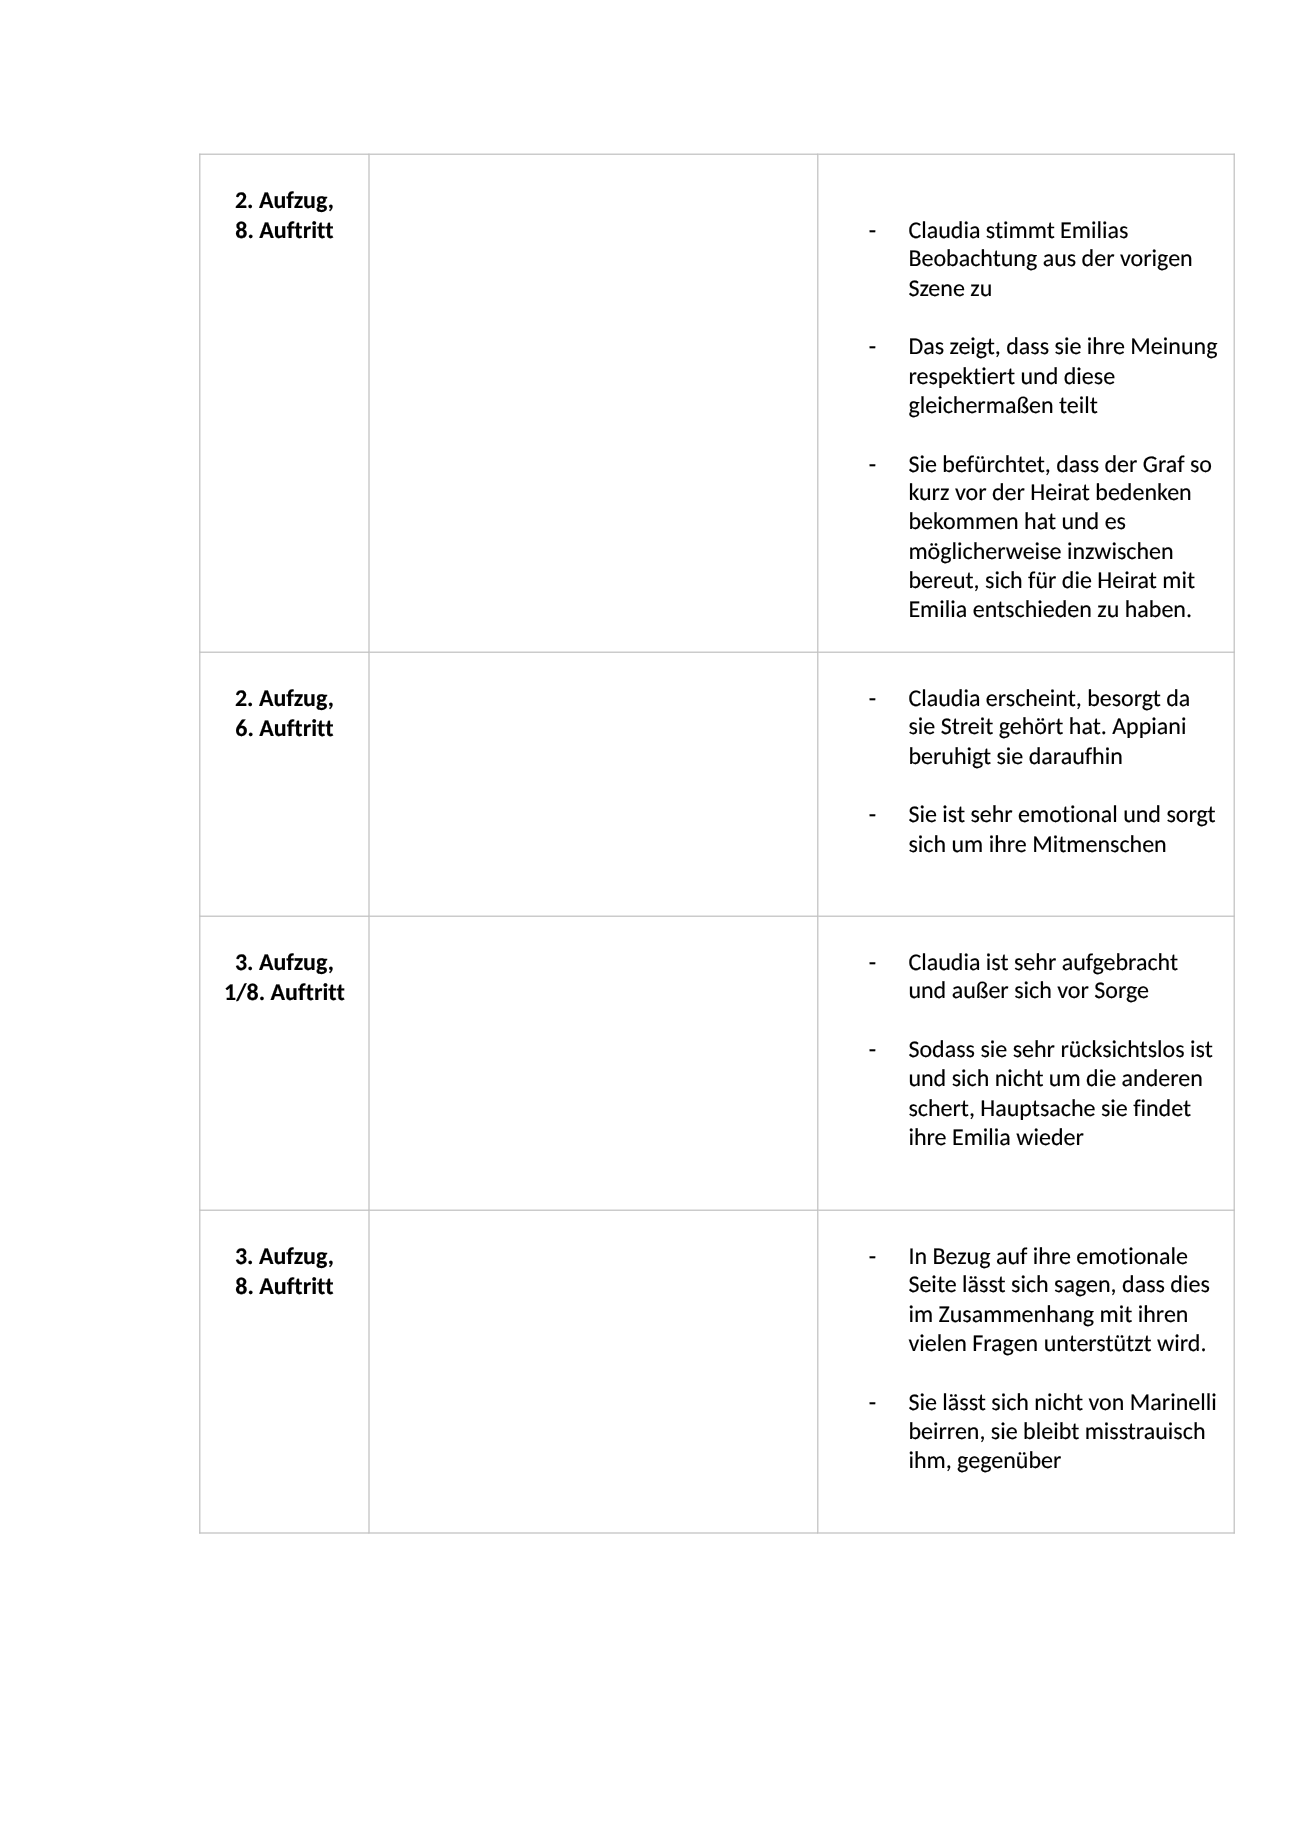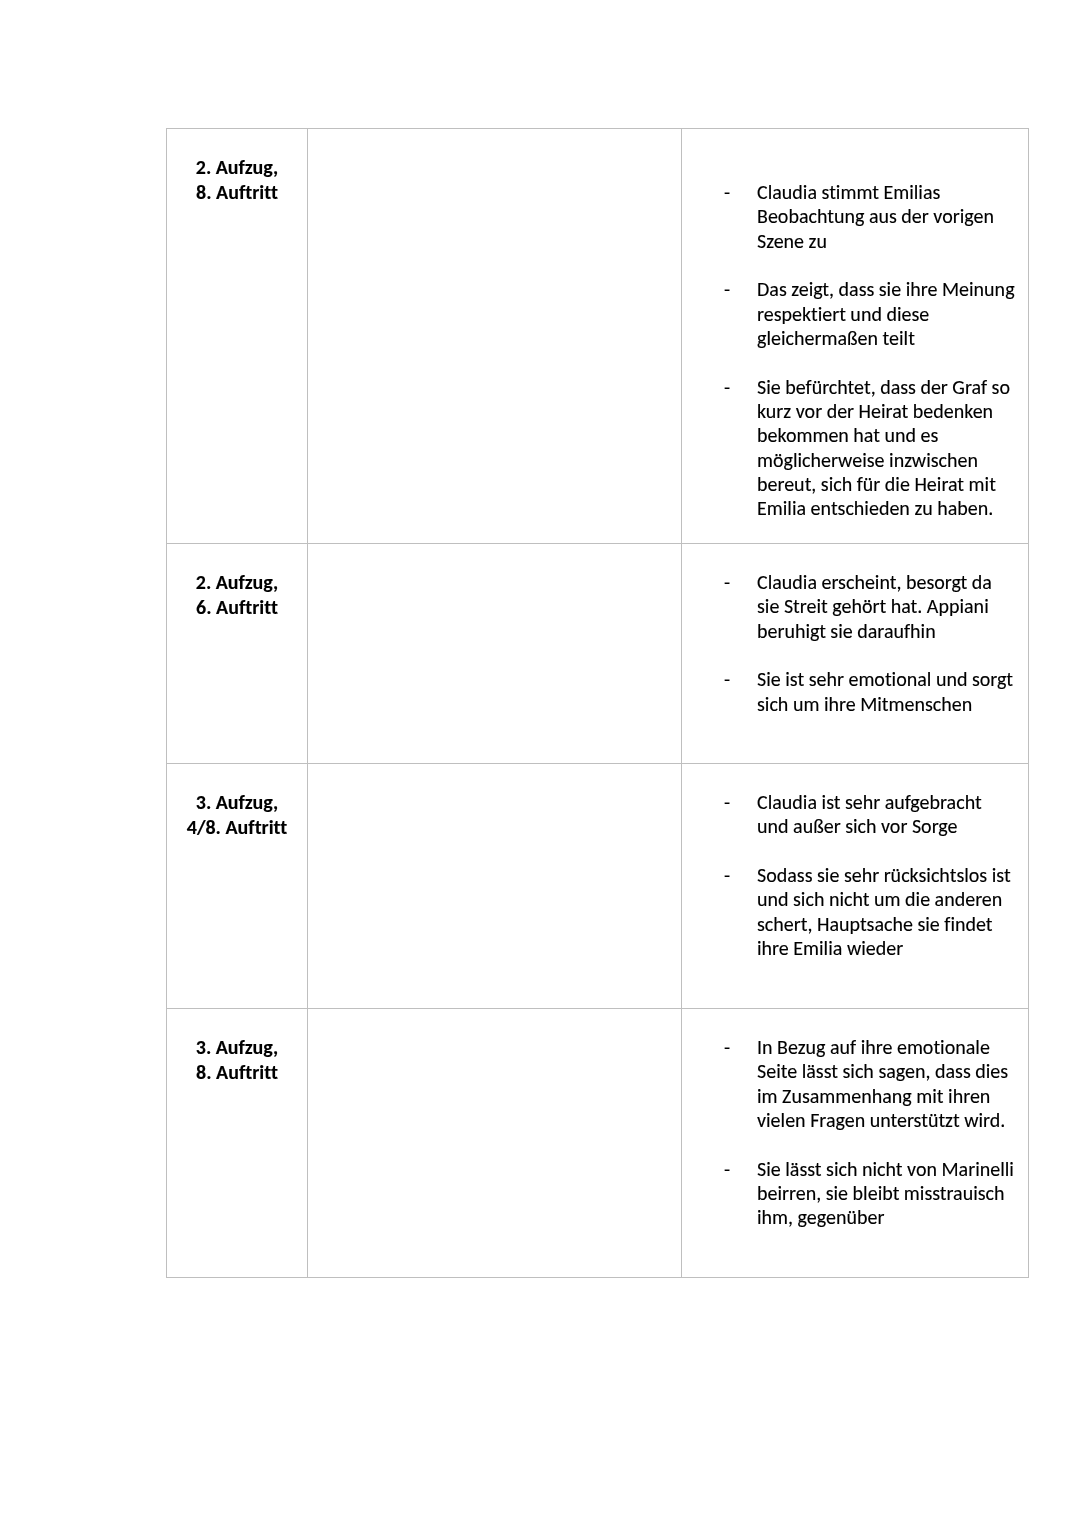--- a/index.html
+++ b/index.html
@@ -140,21 +140,21 @@
             <p class="note"><span class="dash">-</span><span>Claudia erscheint, besorgt da<br>sie Streit gehört hat. Appiani<br>beruhigt sie daraufhin</span></p>
             <p class="note"><span class="dash">-</span><span>Sie ist sehr emotional und sorgt<br>sich um ihre Mitmenschen</span></p>
           </div>
         </td>
       </tr>
 
       <tr class="r2">
         <td>
           <div class="scene-cell-inner">
             <p class="scene-label">3. Aufzug,</p>
-            <p class="scene-label">4/8. Auftritt</p>
+            <p class="scene-label">1/8. Auftritt</p>
           </div>
         </td>
         <td>
           <div class="middle-cell-inner"></div>
         </td>
         <td>
           <div class="notes-cell-inner">
             <p class="note"><span class="dash">-</span><span>Claudia ist sehr aufgebracht<br>und außer sich vor Sorge</span></p>
             <p class="note"><span class="dash">-</span><span>Sodass sie sehr rücksichtslos ist<br>und sich nicht um die anderen<br>schert, Hauptsache sie findet<br>ihre Emilia wieder</span></p>
           </div>

